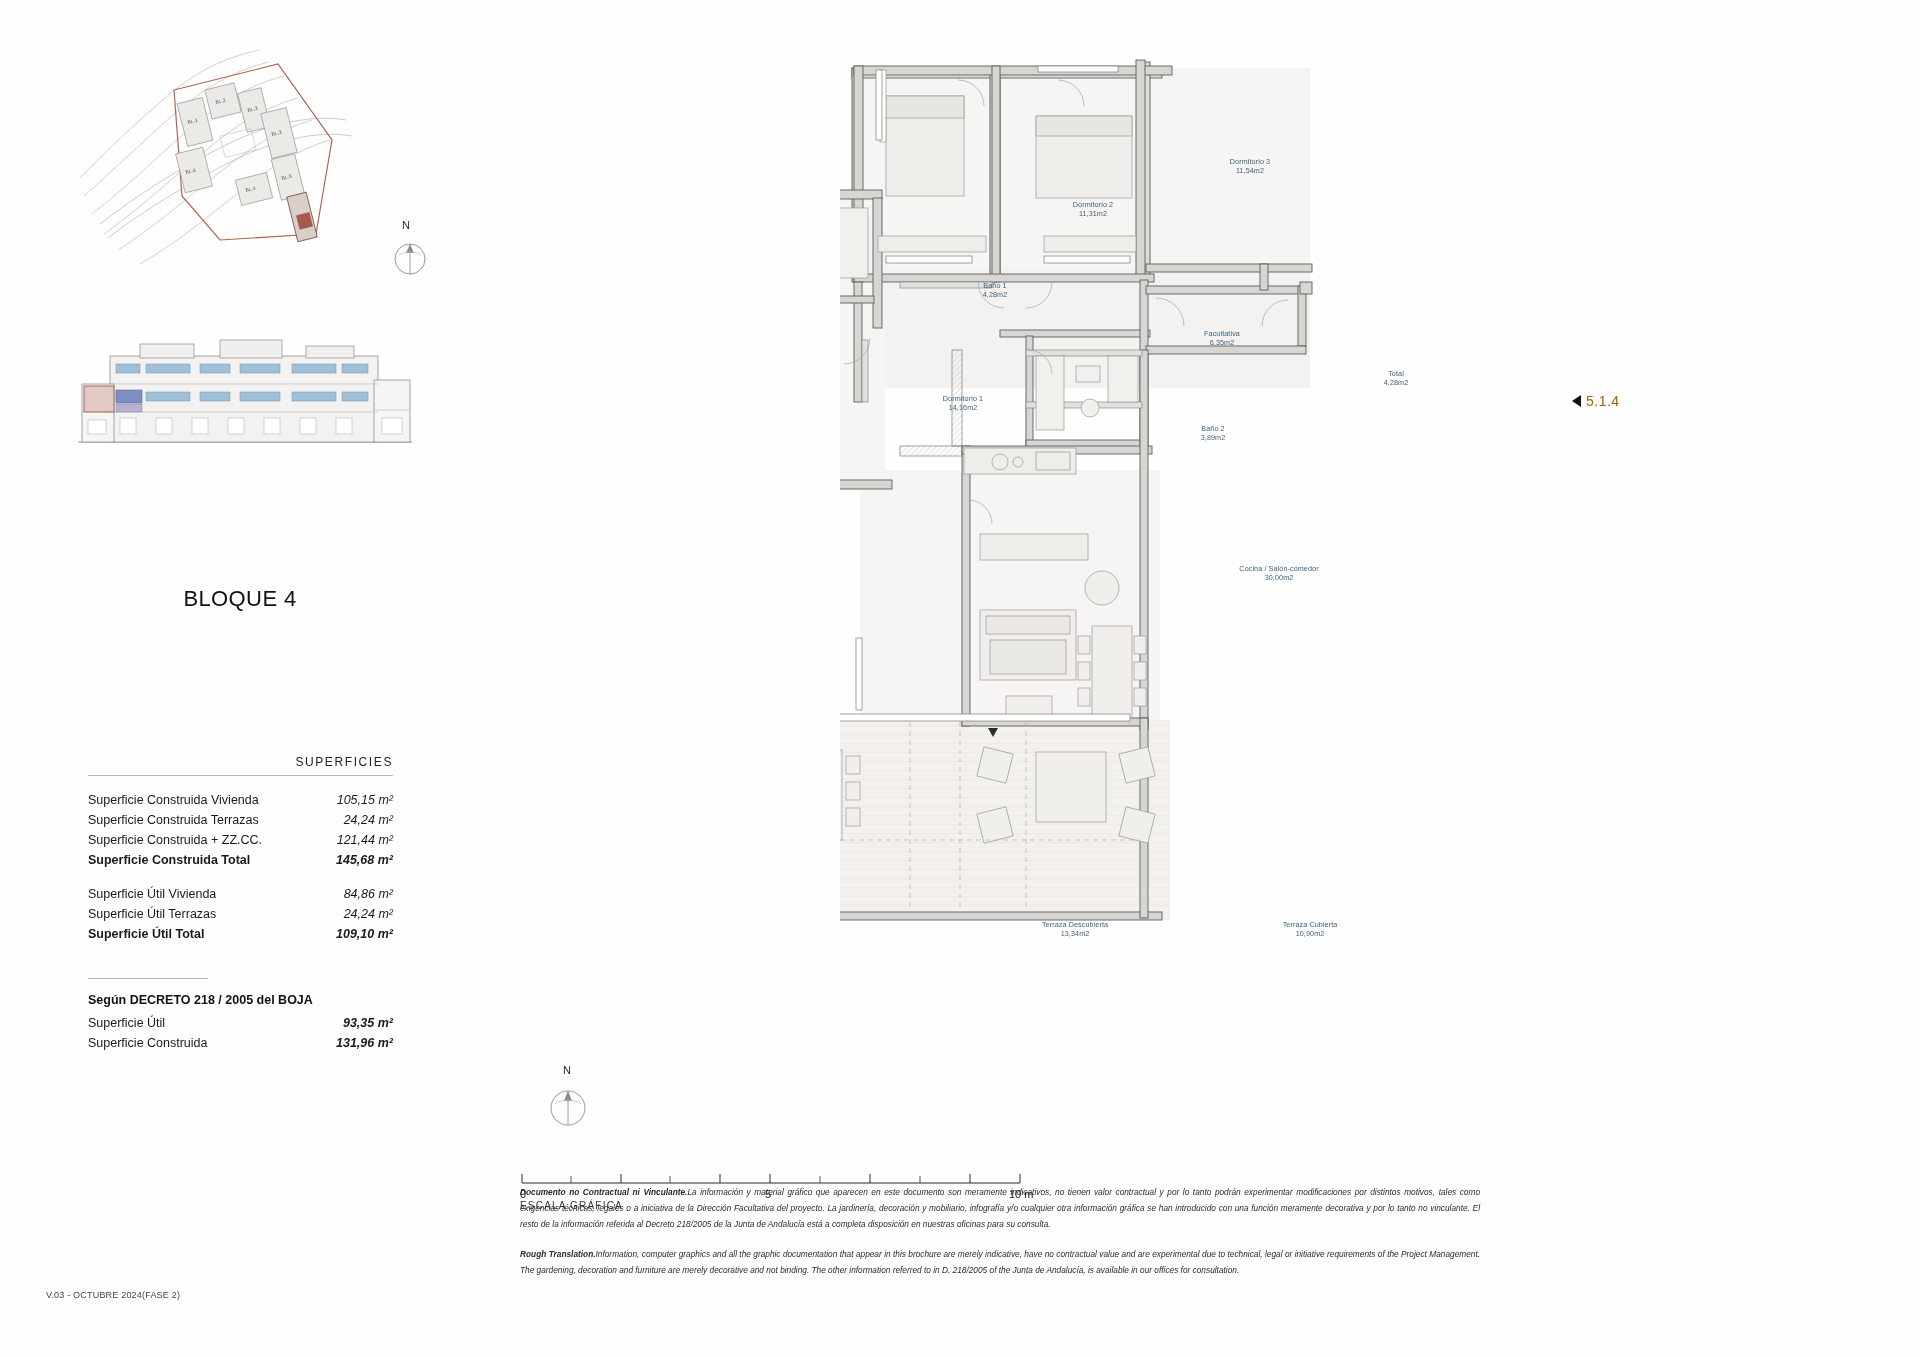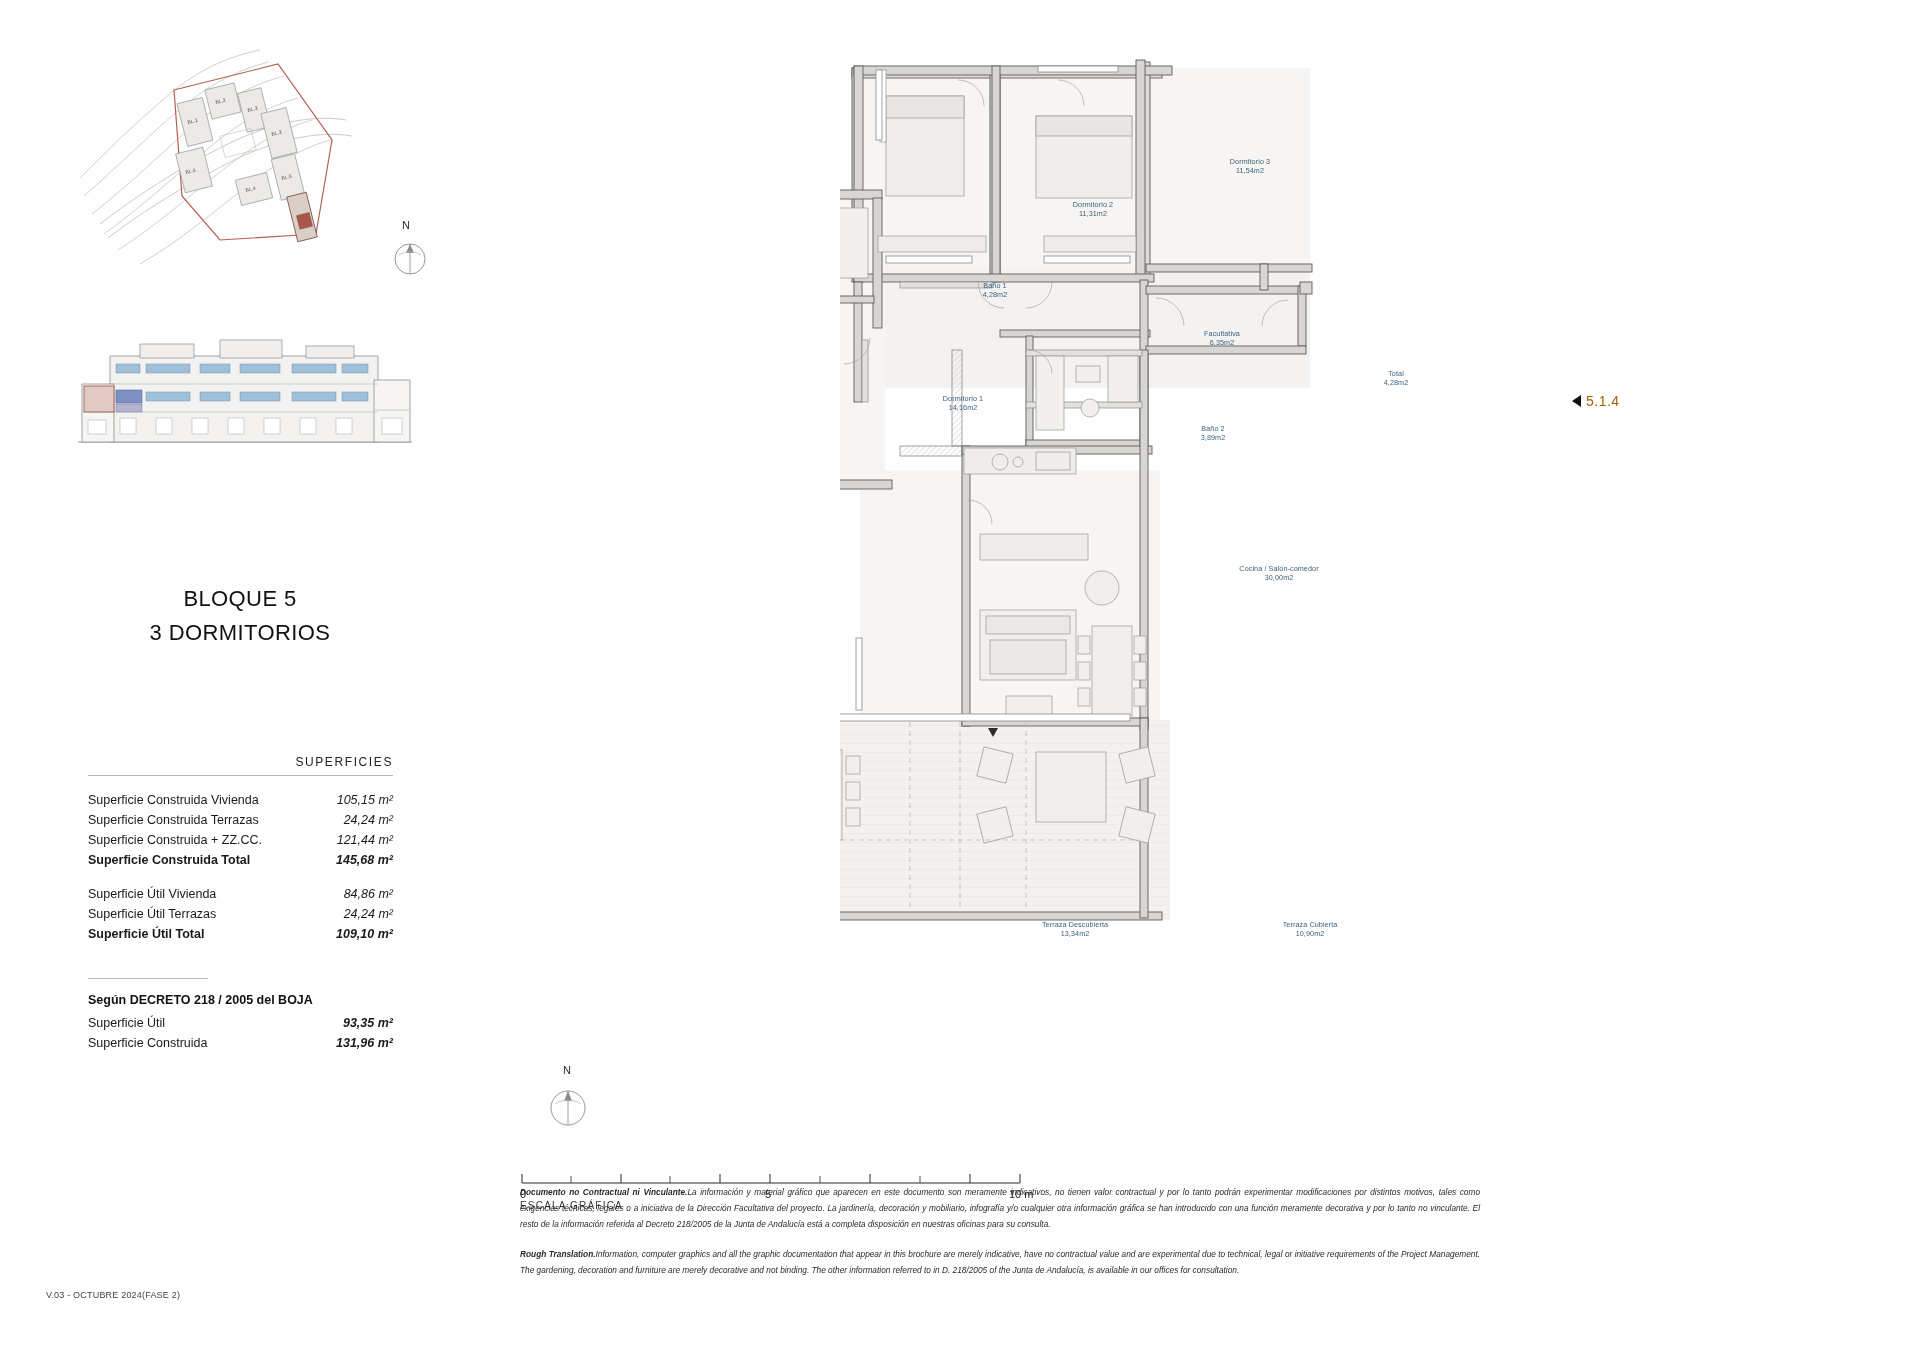--- a/index.html
+++ b/index.html
@@ -369,22 +369,21 @@
 
         <g>
           <rect x="14" y="56" width="30" height="26" fill="#e2c9c4" stroke="#9c6157" stroke-width="0.9"></rect>
           <rect x="46" y="60" width="26" height="13" fill="#7e8fc4" stroke="#5d6d9c" stroke-width="0.6"></rect>
           <rect x="46" y="74" width="26" height="8" fill="#b7b3cf" stroke="#7d79a0" stroke-width="0.5"></rect>
         </g>
       </svg>
     </div>
 
     <div class="title-block">
-      <div class="viv-sub">BLOQUE 5</div>
-      <div class="viv-sub2">3 DORMITORIOS</div>
+      <div class="viv-sub">BLOQUE 4</div>
     </div>
 
     <div class="surfaces">
       <div class="surf-head">SUPERFICIES</div>
       <div class="rule"></div>
 
       <div class="surf-row">
         <span class="lbl">Superficie Construida Vivienda</span>
         <span class="val">105,15 m²</span>
       </div>

